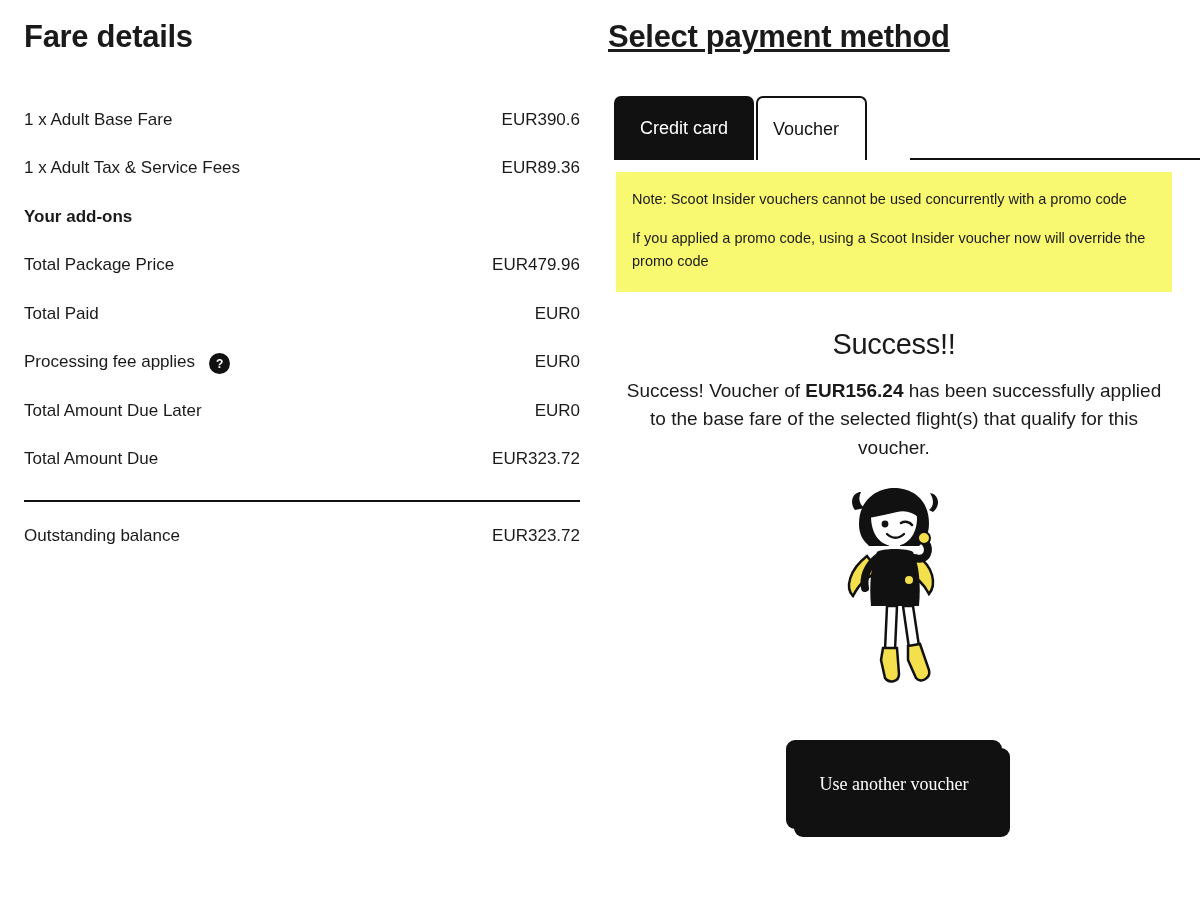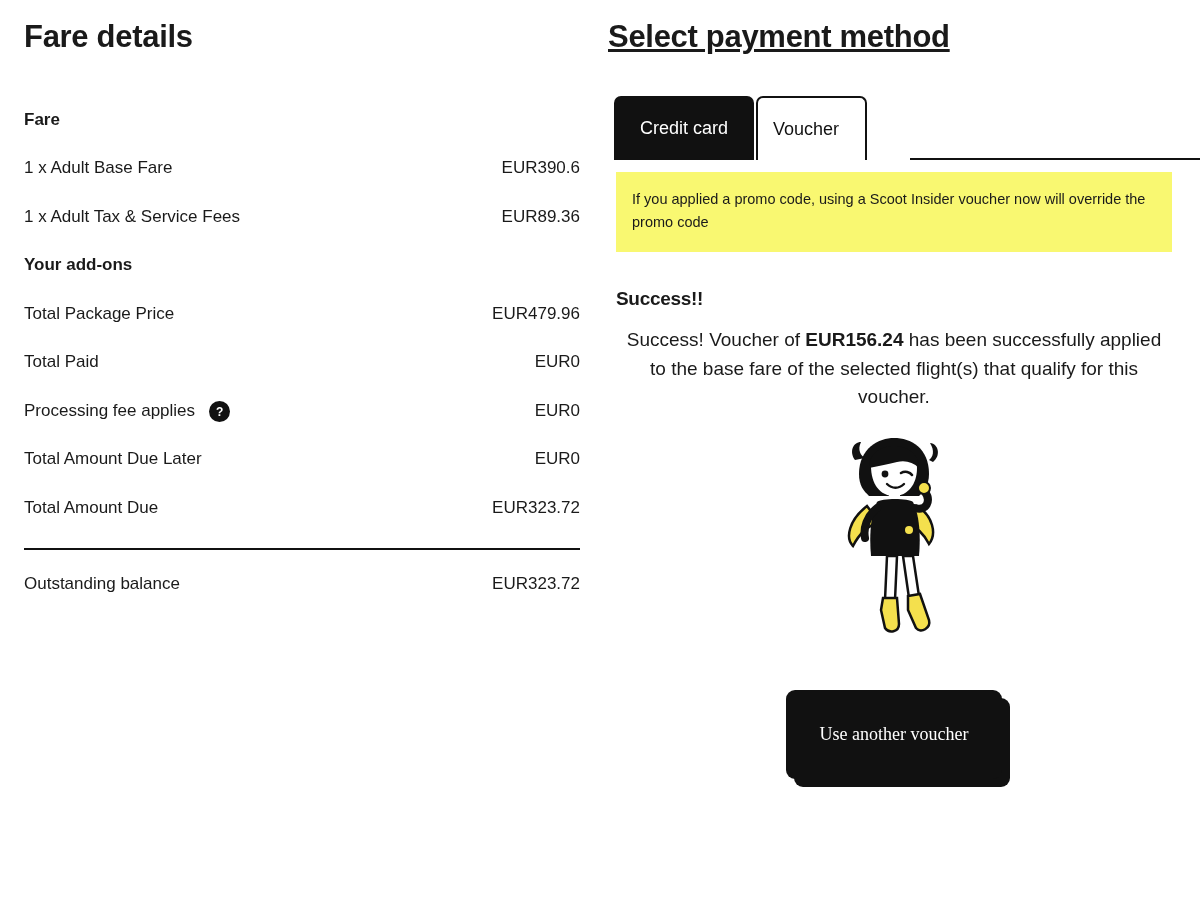--- a/index.html
+++ b/index.html
@@ -128,23 +128,23 @@
     font-size: 14.5px;
     line-height: 1.6;
     margin-top: 12px;
     width: 556px;
   }
   .note p { margin: 0; }
   .note p + p { margin-top: 16px; }
 
   
   .success-title {
-    text-align: left;
-    font-size: 19px;
-    font-weight: bold;
+    text-align: center;
+    font-size: 29px;
+    font-weight: normal;
     margin: 36px 0 16px 0;
     letter-spacing: -0.3px;
   }
   .success-text {
     text-align: center;
     font-size: 19px;
     line-height: 1.5;
     margin: 12px auto;
     width: 540px;
   }
@@ -195,26 +195,20 @@
 </head>
 <body>
 
 <div class="page">
 
   <div class="col-left">
     <h1 class="h1">Fare details</h1>
 
     <div class="fare-table">
 
-      <div class="fare-row section-label">
-        <span class="fare-label">
-            <span>Fare</span>
-          </span>
-        <span class="fare-value"></span>
-      </div>
 
       <div class="fare-row">
         <span class="fare-label">
             <span>1 x Adult Base Fare</span>
           </span>
         <span class="fare-value">EUR390.6</span>
       </div>
 
       <div class="fare-row">
         <span class="fare-label">
@@ -285,20 +279,21 @@
       <div class="tab active">
         <span>Credit card</span>
       </div>
       <div class="tab inactive">
         <span>Voucher</span>
       </div>
       <div class="tabs-underline"></div>
     </div>
 
     <div class="note">
+      <p>Note: Scoot Insider vouchers cannot be used concurrently with a promo code</p>
       <p>If you applied a promo code, using a Scoot Insider voucher now will override the promo code</p>
     </div>
 
     <div class="success-title">Success!!</div>
 
     <div class="success-text">
       <span>Success! Voucher of </span><b>EUR156.24</b><span> has been successfully applied to the base fare of the selected flight(s) that qualify for this voucher.</span>
     </div>
 
     <div class="mascot-wrap">

